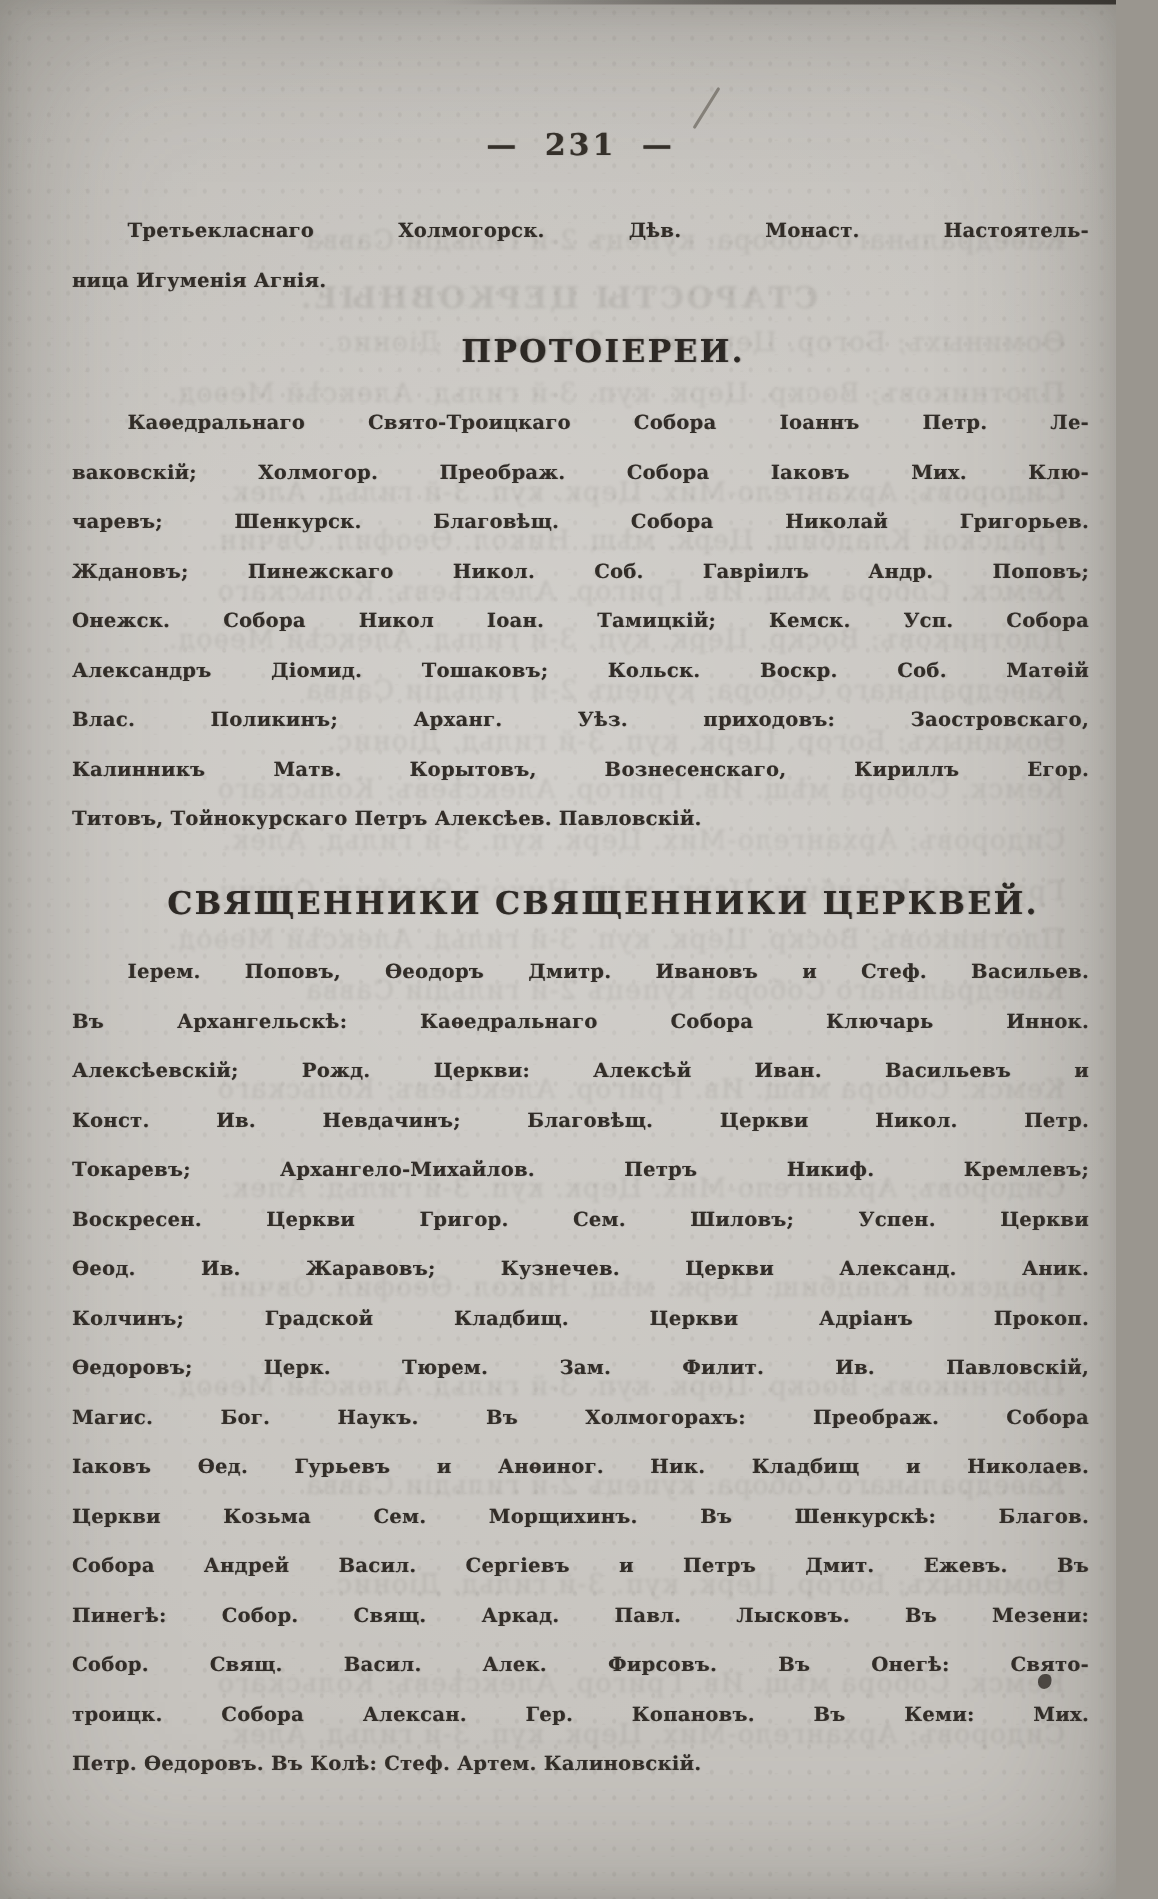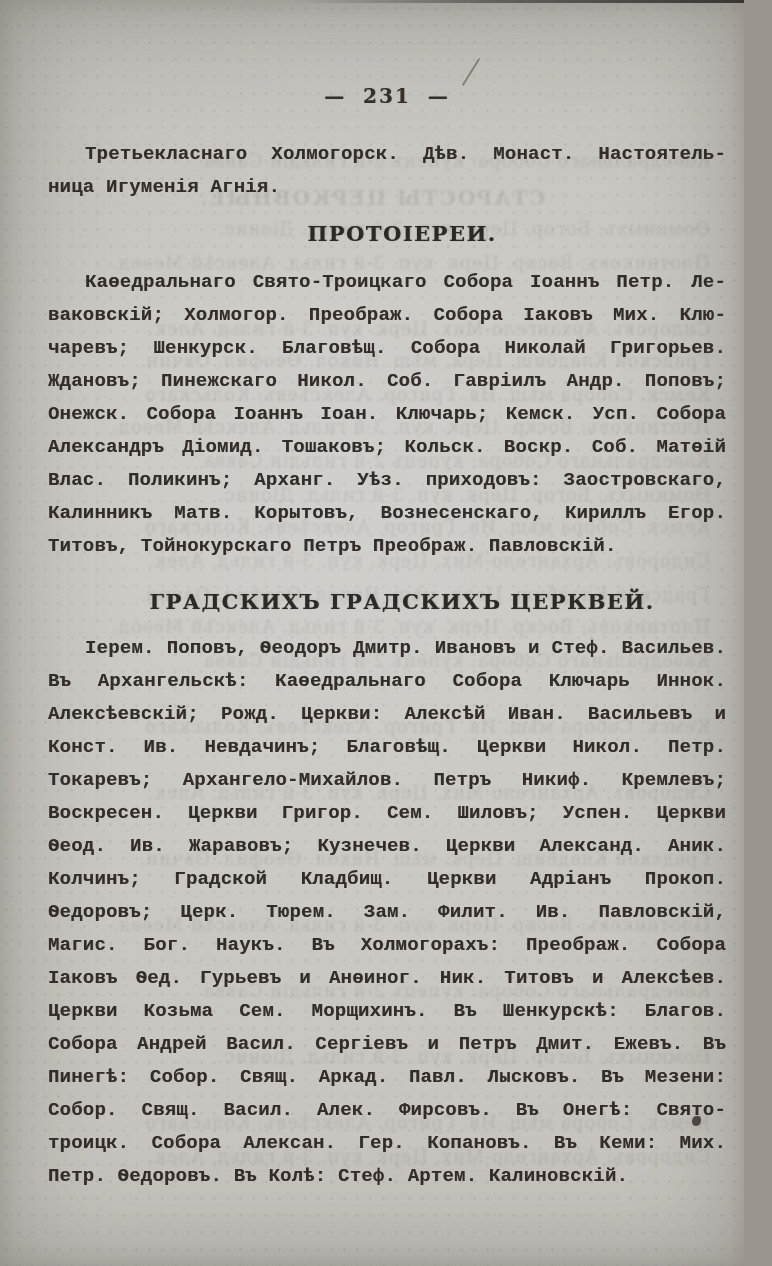--- a/index.html
+++ b/index.html
@@ -43,25 +43,24 @@
     text-shadow:0.4px 0.4px 0.8px rgba(45,40,35,0.5);
   }
   .heading-protoierei{top:206px;}
   .heading-city{top:574px;}
   .para{position:absolute;left:0;width:100%;}
   .para-monastery{top:138px;}
   .para-protoierei{top:266px;}
   .para-city{top:632px;}
   .line{
     height:33px;line-height:33px;
-    font-size:19px;font-weight:bold;letter-spacing:0.2px;
+    font-size:13px;font-weight:bold;letter-spacing:0.2px;
     color:#322d28;
     text-align:justify;text-align-last:justify;
     text-shadow:0.3px 0.3px 0.6px rgba(52,47,42,0.45);
-    font-family:Liberation Mono, monospace;
   }
   .para .line:first-child{text-indent:37px;}
   .para .line:last-child{text-align-last:left;}
   
   .edge-top{
     position:absolute;top:0;left:295px;right:0;height:3px;
     background:linear-gradient(to right, rgba(45,42,38,0), rgba(45,42,38,0.55) 45%, rgba(40,37,33,0.85));
   }
   .scratch{
     position:absolute;left:470px;top:56px;width:2px;height:32px;
@@ -117,41 +116,41 @@
         <div class="line">ница Игуменія Агнія.</div>
       </div>
 
     <h2 class="heading heading-protoierei">ПРОТОІЕРЕИ.</h2>
 
     <div class="para para-protoierei">
         <div class="line">Каѳедральнаго Свято-Троицкаго Собора Іоаннъ Петр. Ле-</div>
         <div class="line">ваковскій; Холмогор. Преображ. Собора Іаковъ Мих. Клю-</div>
         <div class="line">чаревъ; Шенкурск. Благовѣщ. Собора Николай Григорьев.</div>
         <div class="line">Ждановъ; Пинежскаго Никол. Соб. Гавріилъ Андр. Поповъ;</div>
-        <div class="line">Онежск. Собора Іоаннъ Іоан. Ключарь; Кемск. Усп. Собора</div>
+        <div class="line">Онежск. Собора Никол Іоан. Тамицкій; Кемск. Усп. Собора</div>
         <div class="line">Александръ Діомид. Тошаковъ; Кольск. Воскр. Соб. Матѳій</div>
         <div class="line">Влас. Поликинъ; Арханг. Уѣз. приходовъ: Заостровскаго,</div>
         <div class="line">Калинникъ Матв. Корытовъ, Вознесенскаго, Кириллъ Егор.</div>
-        <div class="line">Титовъ, Тойнокурскаго Петръ Преображ. Павловскій.</div>
+        <div class="line">Титовъ, Тойнокурскаго Петръ Алексѣев. Павловскій.</div>
       </div>
 
-    <h2 class="heading heading-city">ГРАДСКИХЪ ГРАДСКИХЪ ЦЕРКВЕЙ.</h2>
+    <h2 class="heading heading-city">СВЯЩЕННИКИ СВЯЩЕННИКИ ЦЕРКВЕЙ.</h2>
 
     <div class="para para-city">
         <div class="line">Іерем. Поповъ, Ѳеодоръ Дмитр. Ивановъ и Стеф. Васильев.</div>
         <div class="line">Въ Архангельскѣ: Каѳедральнаго Собора Ключарь Иннок.</div>
         <div class="line">Алексѣевскій; Рожд. Церкви: Алексѣй Иван. Васильевъ и</div>
         <div class="line">Конст. Ив. Невдачинъ; Благовѣщ. Церкви Никол. Петр.</div>
         <div class="line">Токаревъ; Архангело-Михайлов. Петръ Никиф. Кремлевъ;</div>
         <div class="line">Воскресен. Церкви Григор. Сем. Шиловъ; Успен. Церкви</div>
         <div class="line">Ѳеод. Ив. Жаравовъ; Кузнечев. Церкви Александ. Аник.</div>
         <div class="line">Колчинъ; Градской Кладбищ. Церкви Адріанъ Прокоп.</div>
         <div class="line">Ѳедоровъ; Церк. Тюрем. Зам. Филит. Ив. Павловскій,</div>
         <div class="line">Магис. Бог. Наукъ. Въ Холмогорахъ: Преображ. Собора</div>
-        <div class="line">Іаковъ Ѳед. Гурьевъ и Анѳиног. Ник. Титовъ и Алексѣев.</div>
+        <div class="line">Іаковъ Ѳед. Гурьевъ и Анѳиног. Ник. Кладбищ и Николаев.</div>
         <div class="line">Церкви Козьма Сем. Морщихинъ. Въ Шенкурскѣ: Благов.</div>
         <div class="line">Собора Андрей Васил. Сергіевъ и Петръ Дмит. Ежевъ. Въ</div>
         <div class="line">Пинегѣ: Собор. Свящ. Аркад. Павл. Лысковъ. Въ Мезени:</div>
         <div class="line">Собор. Свящ. Васил. Алек. Фирсовъ. Въ Онегѣ: Свято-</div>
         <div class="line">троицк. Собора Алексан. Гер. Копановъ. Въ Кеми: Мих.</div>
         <div class="line">Петр. Ѳедоровъ. Въ Колѣ: Стеф. Артем. Калиновскій.</div>
       </div>
 
   </div>
 </div>

